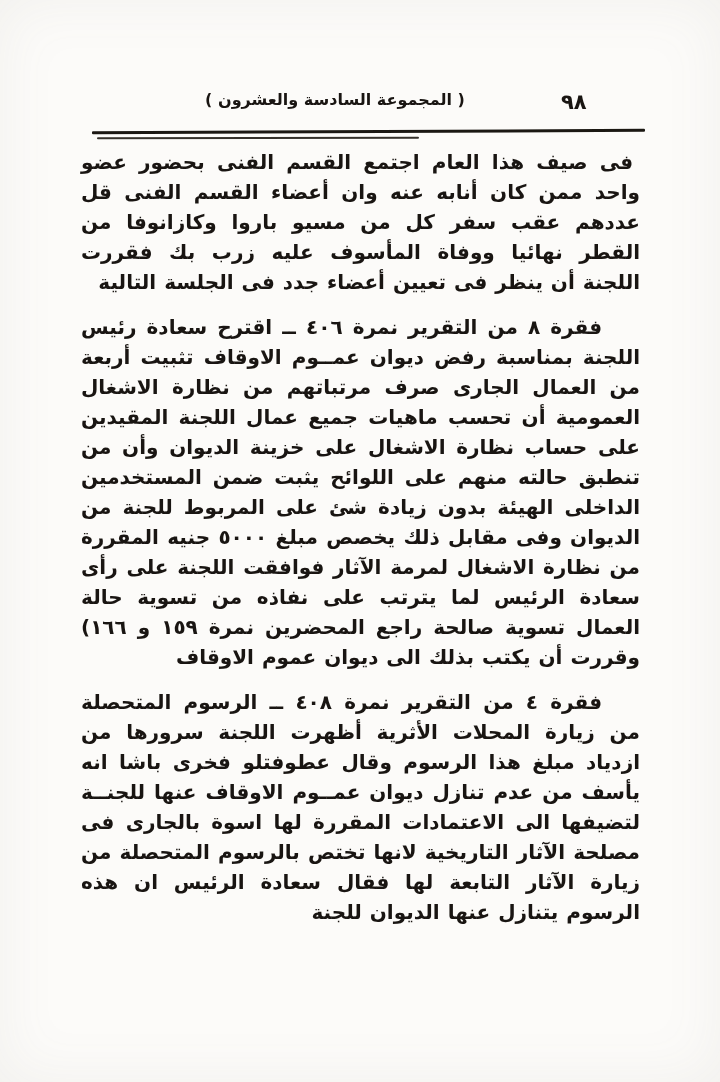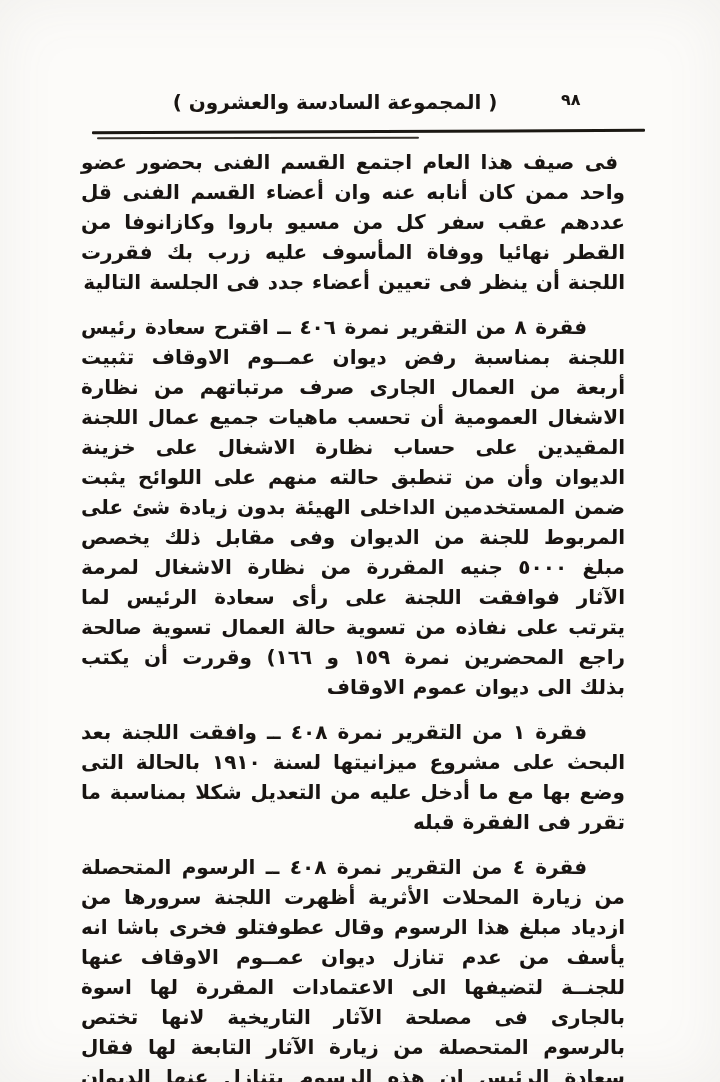--- a/index.html
+++ b/index.html
@@ -17,29 +17,29 @@
     overflow: hidden;
     font-family: "DejaVu Sans", sans-serif;
     color: #191512;
   }
   .header-title {
     position: absolute;
     top: 90px;
     left: 335px;
     transform: translateX(-50%);
     white-space: nowrap;
-    font-size: 20px;
+    font-size: 16px;
     font-weight: bold;
     direction: rtl;
   }
   .page-number {
     position: absolute;
     top: 90px;
     left: 561px;
-    font-size: 16px;
+    font-size: 21px;
     font-weight: bold;
   }
   .rule-top {
     position: absolute;
     top: 130px;
     left: 92px;
     width: 553px;
     height: 3px;
     background: #1b1813;
     transform: rotate(-0.25deg);
@@ -62,21 +62,21 @@
     width: 559px;
     direction: rtl;
     text-align: justify;
     font-size: 20px;
     line-height: 30px;
     font-weight: bold;
     letter-spacing: 0px;
     word-spacing: 1px;
   }
   .content p {
-    margin: 0 15px 15px 0;
+    margin: 0 0 15px 0;
     text-indent: 38px;
   }
   .content p.first {
     text-indent: 7px;
   }
   .content p:last-child {
     margin-bottom: 0;
   }
 </style>
 </head>
@@ -87,17 +87,16 @@
   <div class="page-number">٩٨</div>
 
   <div class="header-title">( المجموعة السادسة والعشرون )</div>
 
   <div class="rule-top"></div>
   <div class="rule-bottom"></div>
 
   <div class="content" dir="rtl" lang="ar">
     <p class="first">فى صيف هذا العام اجتمع القسم الفنى بحضور عضو واحد ممن كان أنابه عنه وان أعضاء القسم الفنى قل عددهم عقب سفر كل من مسيو باروا وكازانوفا من القطر نهائيا ووفاة المأسوف عليه زرب بك فقررت اللجنة أن ينظر فى تعيين أعضاء جدد فى الجلسة التالية</p>
     <p>فقرة ٨ من التقرير نمرة ٤٠٦ ــ اقترح سعادة رئيس اللجنة بمناسبة رفض ديوان عمــوم الاوقاف تثبيت أربعة من العمال الجارى صرف مرتباتهم من نظارة الاشغال العمومية أن تحسب ماهيات جميع عمال اللجنة المقيدين على حساب نظارة الاشغال على خزينة الديوان وأن من تنطبق حالته منهم على اللوائح يثبت ضمن المستخدمين الداخلى الهيئة بدون زيادة شئ على المربوط للجنة من الديوان وفى مقابل ذلك يخصص مبلغ ٥٠٠٠ جنيه المقررة من نظارة الاشغال لمرمة الآثار فوافقت اللجنة على رأى سعادة الرئيس لما يترتب على نفاذه من تسوية حالة العمال تسوية صالحة راجع المحضرين نمرة ١٥٩ و ١٦٦) وقررت أن يكتب بذلك الى ديوان عموم الاوقاف</p>
-    <p>فقرة ١ من التقرير نمرة ٤٠٨ ــ وافقت اللجنة بعد البحث على مشروع ميزانيتها لسنة ١٩١٠ بالحالة التى وضع بها مع ما أدخل عليه من التعديل شكلا بمناسبة ما تقرر فى الفقرة قبله</p>
     <p>فقرة ٤ من التقرير نمرة ٤٠٨ ــ الرسوم المتحصلة من زيارة المحلات الأثرية أظهرت اللجنة سرورها من ازدياد مبلغ هذا الرسوم وقال عطوفتلو فخرى باشا انه يأسف من عدم تنازل ديوان عمــوم الاوقاف عنها للجنــة لتضيفها الى الاعتمادات المقررة لها اسوة بالجارى فى مصلحة الآثار التاريخية لانها تختص بالرسوم المتحصلة من زيارة الآثار التابعة لها فقال سعادة الرئيس ان هذه الرسوم يتنازل عنها الديوان للجنة</p>
   </div>
 
 </div>
 
 </body></html>

